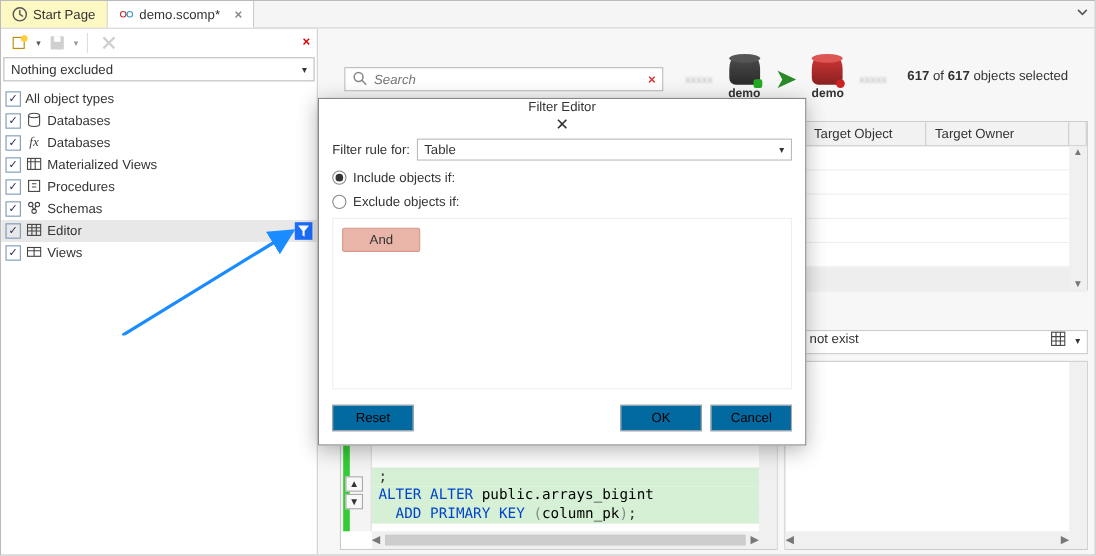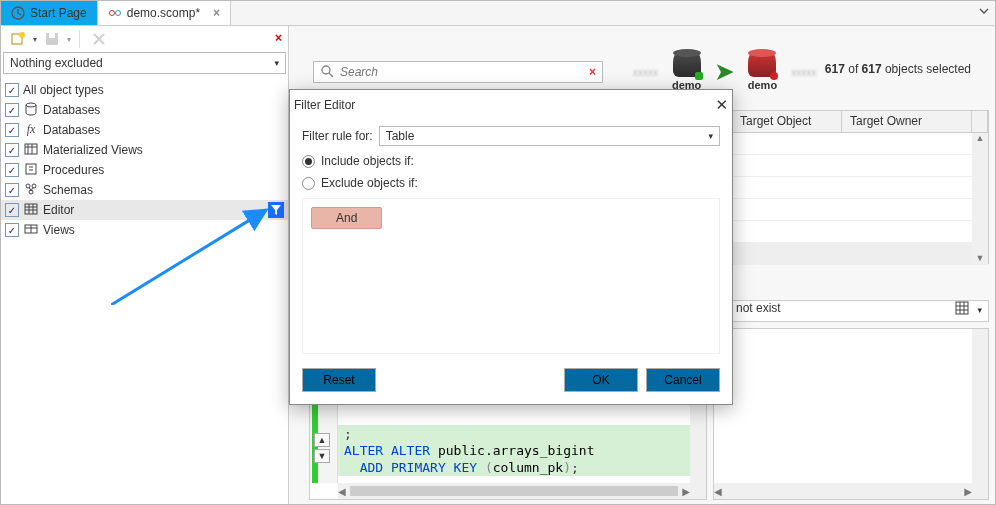--- a/index.html
+++ b/index.html
@@ -1,21 +1,21 @@
 <!DOCTYPE html>
 <html><head>
 <meta charset="utf-8">
 <style>
   * { box-sizing: border-box; margin: 0; padding: 0; }
   body { font-family: "Segoe UI", Tahoma, sans-serif; font-size: 12px; color: #333; background: #fff; width: 996px; height: 505px; overflow: hidden; position: relative; border: 1px solid #bbb; }
   
   
   .top-tabs { display: flex; align-items: center; height: 25px; background: #f5f5f5; border-bottom: 1px solid #ccc; position: relative; }
   .tab { display: flex; align-items: center; height: 100%; padding: 0 10px; border-right: 1px solid #ccc; background: #fff; cursor: pointer; gap: 5px; }
-  .tab.inactive { background: #0ea5e9; }
+  .tab.inactive { background: #fef9c3; }
   .tab-icon { width: 14px; height: 14px; display: inline-flex; align-items: center; justify-content: center; }
   .tab-close { margin-left: 8px; color: #888; font-weight: bold; cursor: pointer; }
   .top-right-chevron { position: absolute; right: 6px; top: 4px; cursor: pointer; }
   
   
   .main { display: flex; height: calc(100% - 25px); }
   
   
   .sidebar { width: 288px; border-right: 1px solid #ccc; display: flex; flex-direction: column; background: #fff; }
   .side-toolbar { height: 26px; display: flex; align-items: center; padding: 0 6px; gap: 4px; position: relative; }
@@ -29,21 +29,21 @@
   .tree-row.selected { background: #e8e8e8; }
   .tree-check { width: 14px; height: 14px; border: 1px solid #7a98b5; display: inline-flex; align-items: center; justify-content: center; font-size: 10px; color: #225; cursor: pointer; }
   .tree-icon { width: 16px; height: 16px; display: inline-flex; justify-content: center; font-size: 12px; color: #444; }
   .tree-label { flex: 1; }
   .filter-icon-cell { width: 16px; height: 16px; background: #1a6fff; display: inline-flex; align-items: center; justify-content: center; position: absolute; right: 4px; }
   
   
   .content { flex: 1; position: relative; background: #f7f7f7; }
   
   
-  .search-row { position: absolute; top: 24px; left: 24px; right: 24px; height: 44px; display: flex; align-items: center; gap: 30px; }
+  .search-row { position: absolute; top: 24px; left: 24px; right: 24px; height: 44px; display: flex; align-items: center; gap: 20px; }
   .search-box { width: 290px; height: 22px; border: 1px solid #bbb; display: flex; align-items: center; padding: 0 6px; gap: 6px; background: #fff; }
   .search-box input { flex: 1; border: none; outline: none; font-size: 12px; color: #888; font-style: italic; }
   .search-box .clear-x { color: #d33; font-weight: bold; cursor: pointer; }
   .compare-dbs { display: flex; align-items: center; gap: 14px; }
   .db-block { display: flex; flex-direction: column; align-items: center; gap: 2px; }
   .db-cyl { width: 28px; height: 24px; border-radius: 4px 4px 6px 6px/10px 10px 6px 6px; background: linear-gradient(#4a4a4a,#2a2a2a); position: relative; }
   .db-cyl::before { content: ""; position: absolute; top: -4px; left: 0; right: 0; height: 8px; border-radius: 50%; background: #555; }
   .db-cyl.red { background: linear-gradient(#c33,#822); }
   .db-cyl.red::before { background: #d55; }
   .db-dot { width: 8px; height: 8px; border-radius: 2px; position: absolute; bottom: -3px; right: -2px; }
@@ -80,21 +80,21 @@
   .kw-id { color: #000; }
   .kw-paren { color: #888; }
   .scroll-h { position: absolute; left: 28px; right: 16px; bottom: 0; height: 16px; background: #f0f0f0; display: flex; justify-content: space-between; align-items: center; font-size: 10px; color: #777; }
   .scroll-v { position: absolute; right: 0; top: 0; bottom: 16px; width: 16px; background: #f0f0f0; }
   .preview-pane .pstripe { position: absolute; right: 2px; top: 4px; width: 10px; height: 60px; background: #3c3; }
   .scroll-corner { position: absolute; right: 0; bottom: 0; width: 16px; height: 16px; background: #f0f0f0; }
   
   
   .annot-arrow { position: absolute; left: 110px; top: 204px; width: 160px; height: 100px; pointer-events: none; }
   .dialog { position: absolute; left: 288px; top: 88px; width: 444px; height: 316px; background: #fff; border: 1px solid #888; box-shadow: 0 4px 18px rgba(0,0,0,0.3); display: flex; flex-direction: column; }
-  .dlg-title { height: 30px; display: flex; align-items: center; justify-content: space-between; padding: 0 4px; }
+  .dlg-title { height: 30px; display: flex; align-items: center; justify-content: space-between; padding: 0 4px; flex-direction: column; }
   .dlg-close { font-size: 15px; cursor: pointer; }
   .dlg-body { flex: 1; padding: 6px 12px; display: flex; flex-direction: column; gap: 8px; }
   .dlg-row { display: flex; align-items: center; gap: 6px; }
   .dlg-row label { font-size: 12px; }
   .dlg-select { flex: 1; height: 20px; border: 1px solid #bbb; display: flex; align-items: center; justify-content: space-between; padding: 0 6px; cursor: pointer; }
   .radio { width: 13px; height: 13px; border: 1px solid #888; border-radius: 50%; display: inline-flex; align-items: center; justify-content: center; cursor: pointer; }
   .radio.checked::after { content: ""; width: 7px; height: 7px; border-radius: 50%; background: #333; }
   .dlg-area { flex: 1; border: 1px solid #eee; padding: 8px; background: #fff; }
   .and-chip { display: inline-block; background: #e8b5a8; border: 1px solid #d7998a; padding: 3px 24px; font-size: 12px; cursor: pointer; border-radius: 2px; }
   .dlg-buttons { display: flex; justify-content: space-between; padding: 8px 12px 12px 12px; gap: 8px; }

